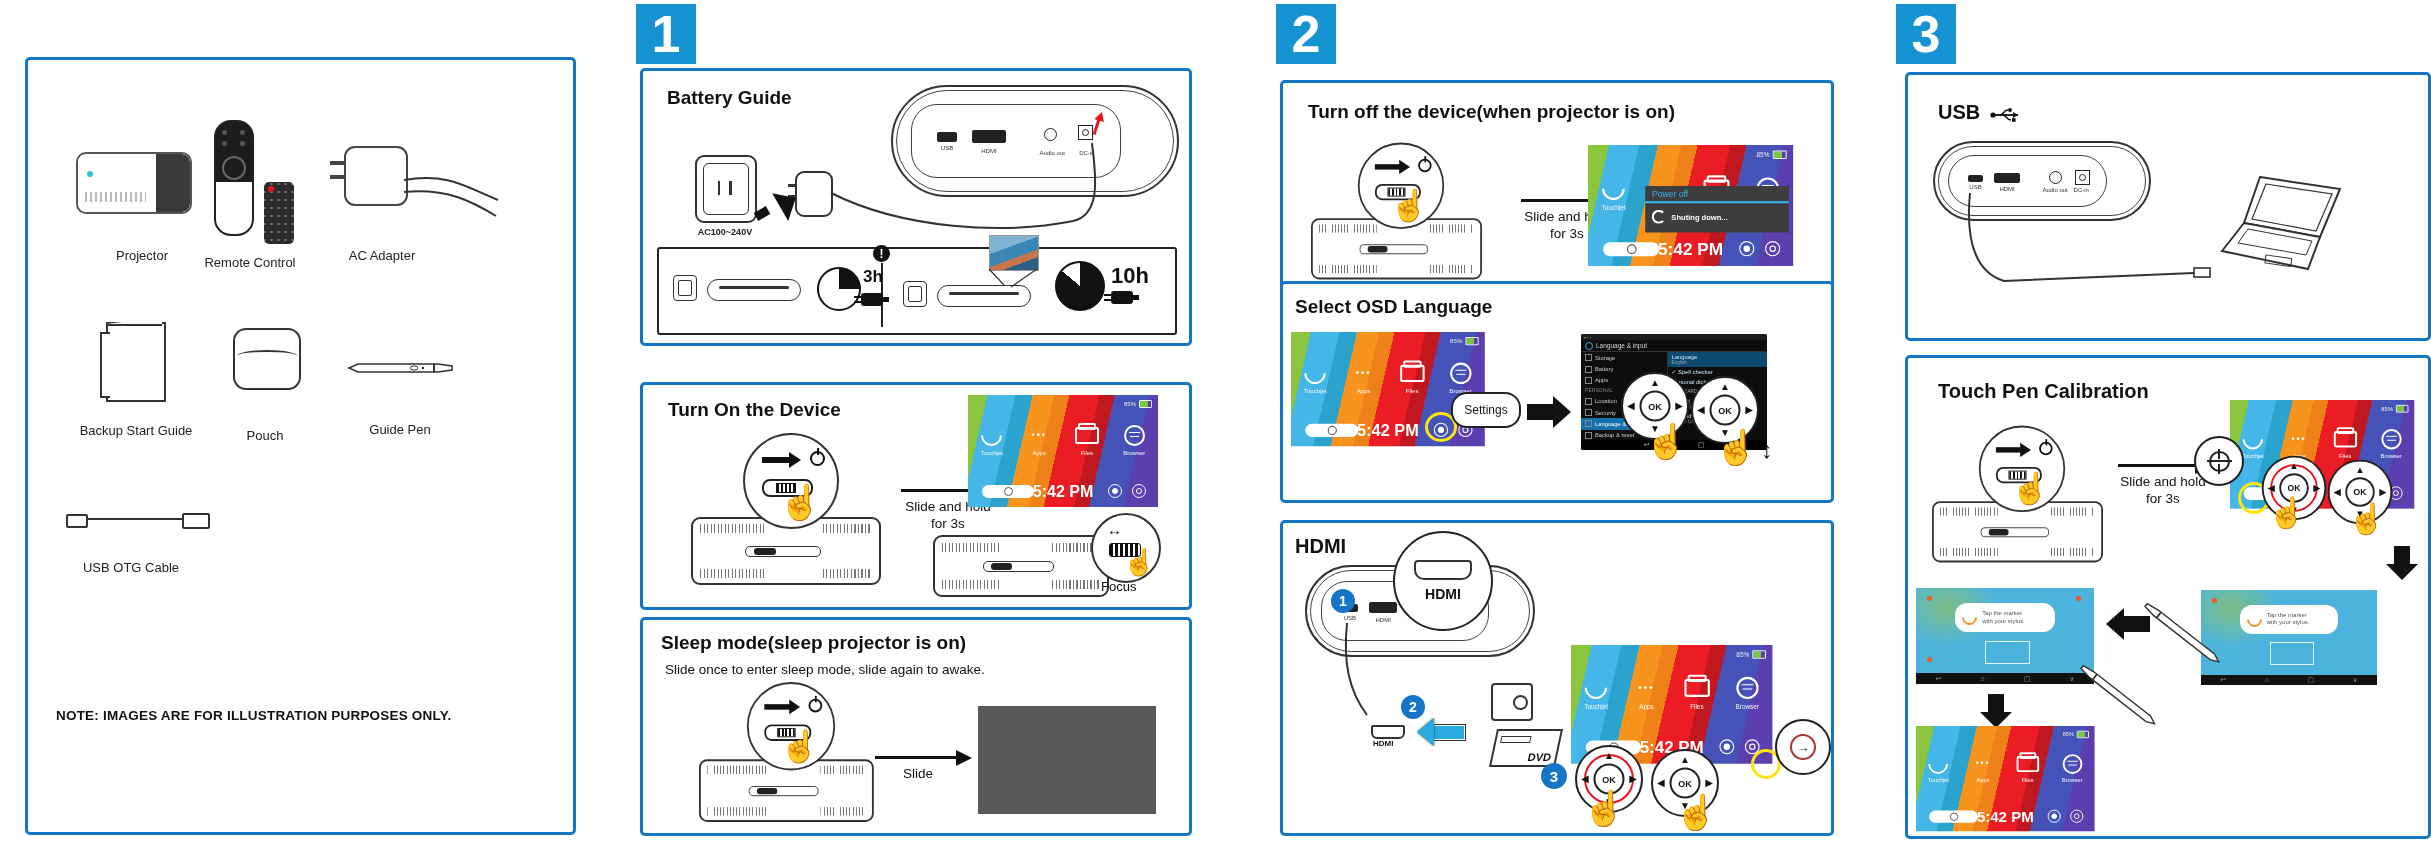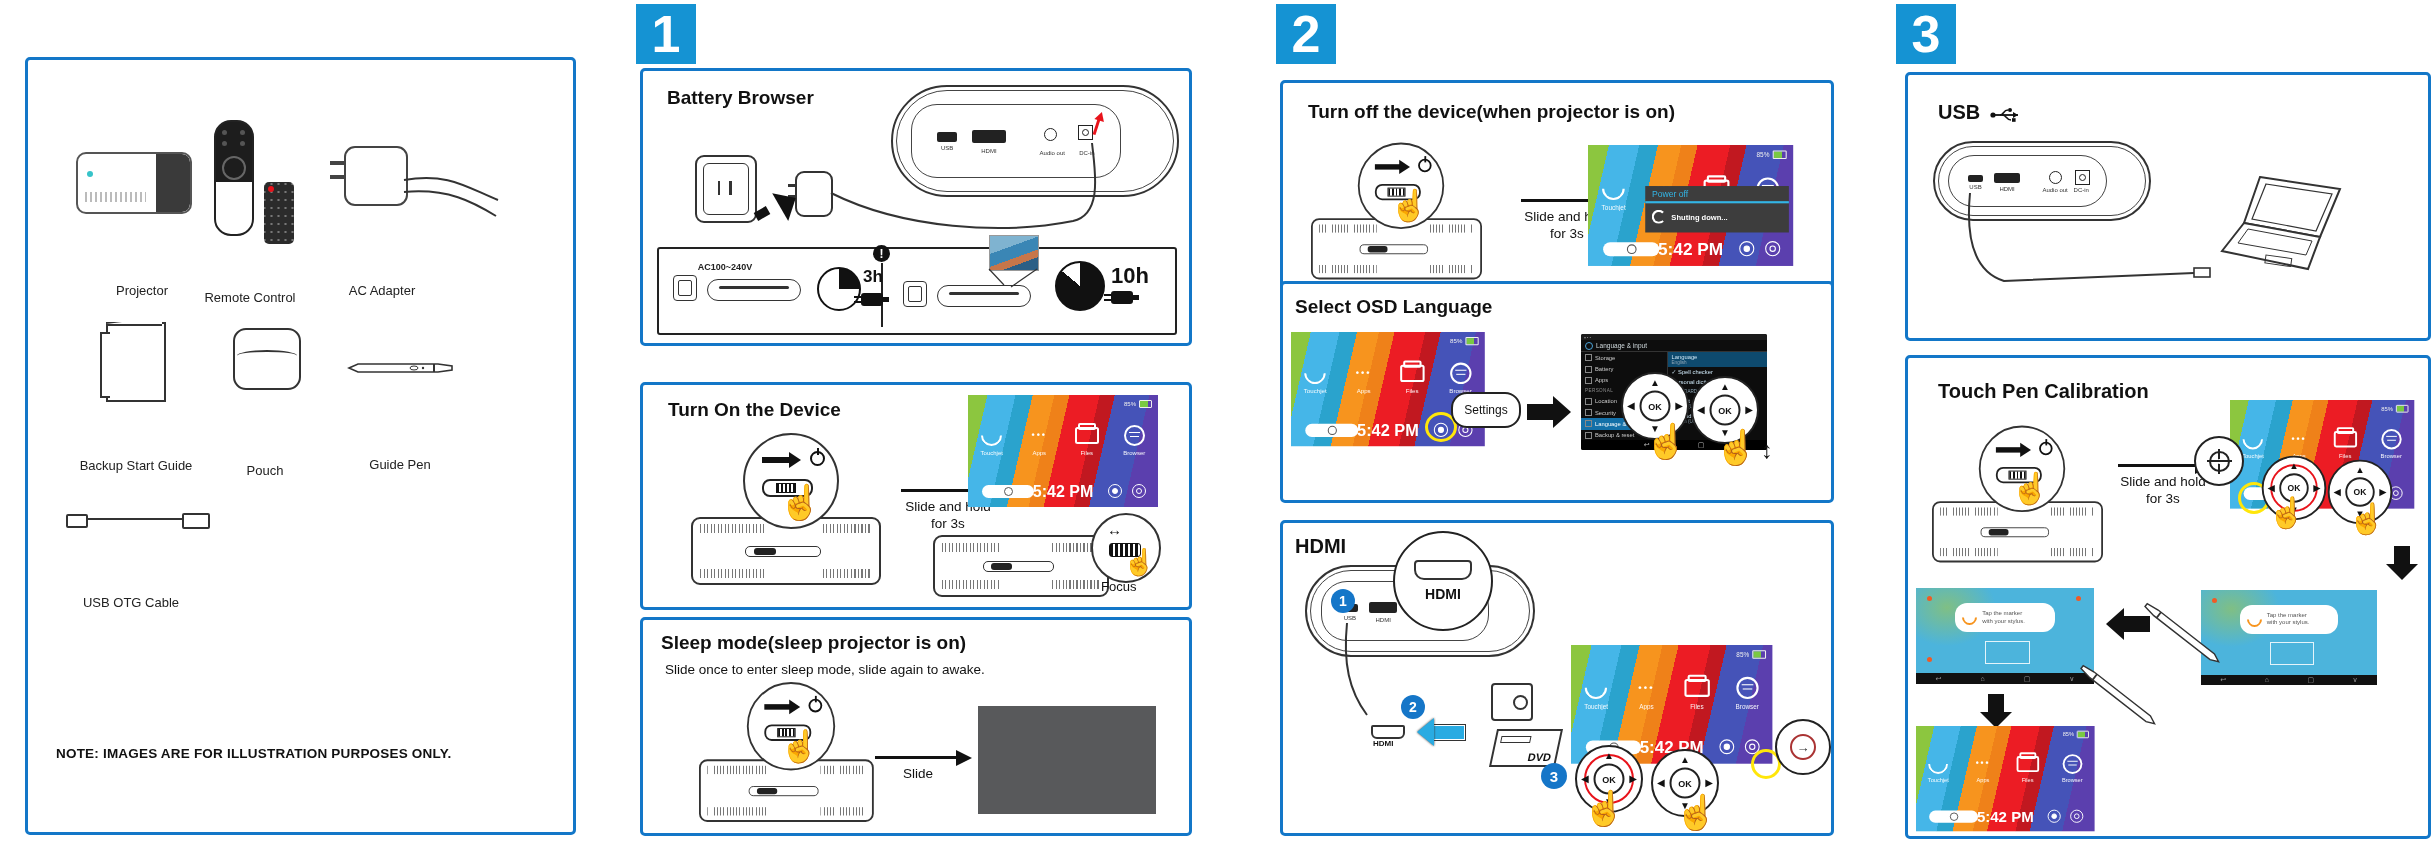--- a/index.html
+++ b/index.html
@@ -4,21 +4,21 @@
 <style>
   html,body{margin:0;padding:0;background:#fff;}
   body{font-family:"Liberation Sans",sans-serif;color:#111;}
   #canvas{position:relative;width:2431px;height:845px;background:#fff;overflow:hidden;}
   .abs{position:absolute;}
   
   .panel{position:absolute;border:3px solid #1377c8;border-radius:5px;background:#fff;}
   .hdr{position:absolute;background:#1593d3;color:#fff;font-weight:bold;display:flex;align-items:center;}
   .steptab{position:absolute;background:#1593d3;color:#fff;font-weight:bold;font-size:52px;display:flex;align-items:center;justify-content:center;}
   .sectitle{position:absolute;font-weight:bold;color:#111;white-space:nowrap;}
-  .lbl{position:absolute;font-size:13px;color:#222;text-align:center;margin-top:35px;}
+  .lbl{position:absolute;font-size:13px;color:#222;text-align:center;}
   .note{position:absolute;font-weight:bold;font-size:13.5px;color:#111;letter-spacing:.2px;}
   
   .farrow{position:absolute;height:3px;background:#111;}
   .farrow::after{content:"";position:absolute;right:-15px;top:-6.5px;border-left:16px solid #111;border-top:8px solid transparent;border-bottom:8px solid transparent;}
   .slidetxt{position:absolute;font-size:13.5px;color:#111;text-align:center;line-height:1.25;}
   .blockright{position:absolute;width:26px;height:16px;background:#111;}
   .blockright::after{content:"";position:absolute;left:26px;top:-8px;border-left:18px solid #111;border-top:16px solid transparent;border-bottom:16px solid transparent;}
   .blockdown{position:absolute;width:16px;height:18px;background:#111;}
   .blockdown::after{content:"";position:absolute;top:18px;left:-8px;border-top:16px solid #111;border-left:16px solid transparent;border-right:16px solid transparent;}
   .blockleft{position:absolute;width:26px;height:16px;background:#111;}
@@ -232,27 +232,27 @@
     <div class="lbl" style="left:202px;top:368px;width:70px;">Pouch</div>
     <div class="lbl" style="left:312px;top:362px;width:120px;">Guide Pen</div>
 
     <div class="otg" style="left:38px;top:452px;width:145px;">
       <span class="c1"></span>
         <span class="wire"></span>
         <span class="c2"></span>
     </div>
     <div class="lbl" style="left:38px;top:500px;width:130px;">USB OTG Cable</div>
 
-    <div class="note" style="left:28px;top:686px;width:500px;">NOTE: IMAGES ARE FOR ILLUSTRATION PURPOSES ONLY.</div>
+    <div class="note" style="left:28px;top:648px;width:500px;">NOTE: IMAGES ARE FOR ILLUSTRATION PURPOSES ONLY.</div>
   </div>
 
   <div class="steptab" style="left:636px;top:4px;width:60px;height:60px;">1</div>
 
   <div class="panel" style="left:640px;top:68px;width:546px;height:272px;">
-    <div class="sectitle" style="left:24px;top:16px;font-size:19px;">Battery Browser</div>
+    <div class="sectitle" style="left:24px;top:16px;font-size:19px;">Battery Guide</div>
     <div class="outlet" style="left:52px;top:84px;width:58px;height:64px;">
       <div class="in"></div>
         <div class="s1"></div>
         <div class="s2"></div>
     </div>
     <div class="lbl" style="left:34px;top:156px;width:96px;font-size:9px;font-weight:bold;">AC100~240V</div>
     <div class="adp" style="left:152px;top:100px;width:34px;height:42px;"></div>
     <div class="blockright" style="left:112px;top:138px;width:14px;height:9px;transform:rotate(-30deg);"></div>
     <div class="projback" style="left:248px;top:14px;width:288px;height:112px;">
   <div class="pb-outer"></div>

